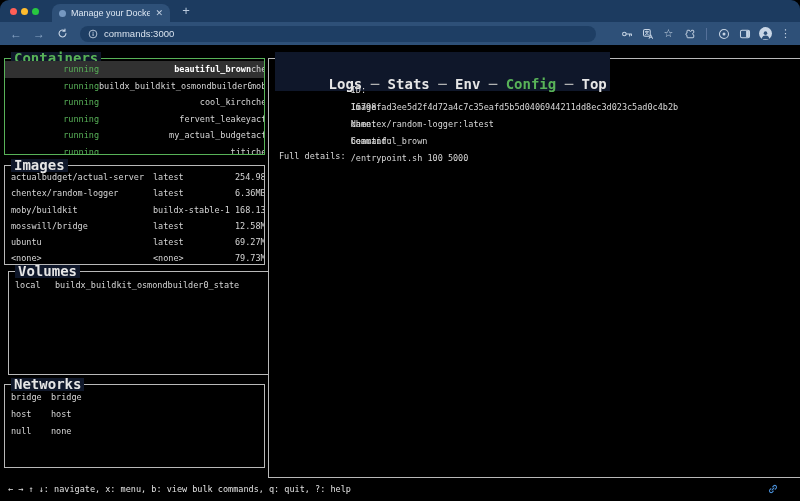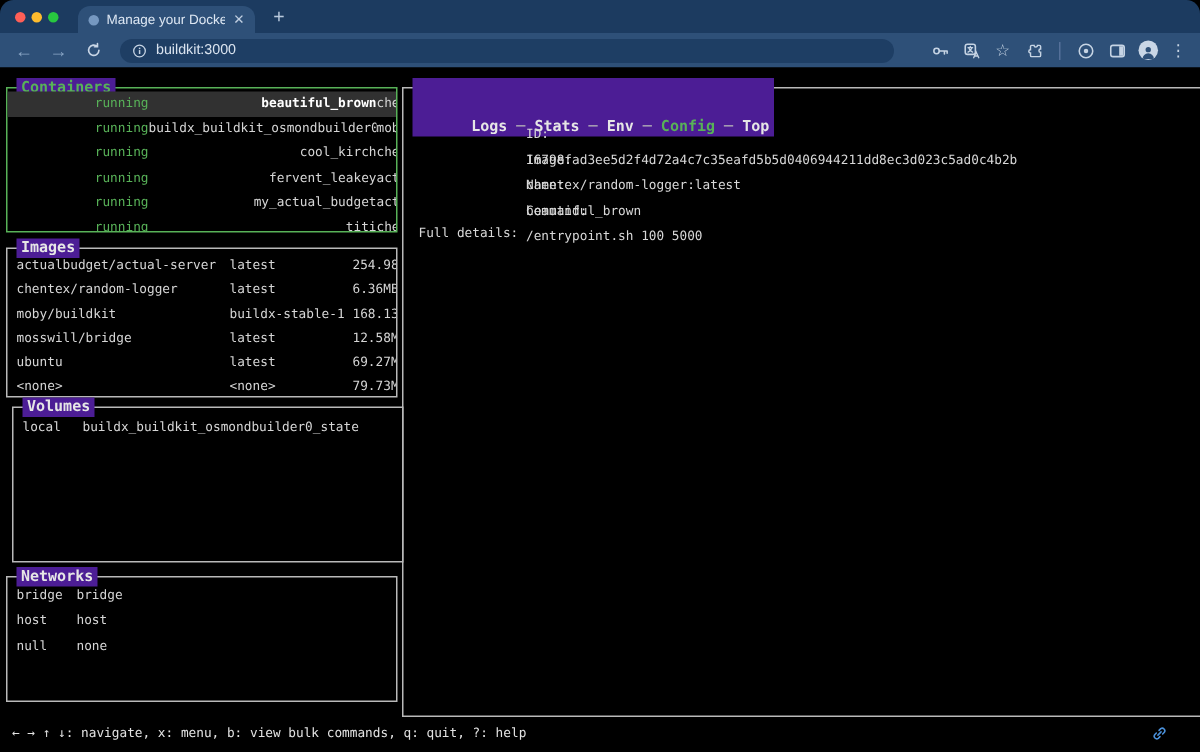--- a/index.html
+++ b/index.html
@@ -26,21 +26,21 @@
   .ticon { width:13px; height:13px; display:flex; align-items:center; justify-content:center; color:#c6d4e4; font-size:11px; }
   .divider { width:1px; height:12px; background:#557099; margin:0 2px; }
   .avatar { width:13px; height:13px; border-radius:50%; background:#c9d6e6; display:flex; align-items:flex-end; justify-content:center; overflow:hidden; }
   .kebab { font-size:11px; color:#c6d4e4; letter-spacing:0; }
 
   
   .content { position:absolute; top:45px; left:0; width:800px; height:456px; background:#000;
              font-family:"DejaVu Sans Mono", monospace; font-size:8.5px; color:#d6d6d6; }
   .panel { position:absolute; border:1px solid #b9b9b9; }
   .panel.focused { border-color:#58b258; }
-  .panel-title { position:absolute; top:-7px; left:6px; background:#4c1d95; padding:0 3px; font-weight:bold; font-size:10px; line-height:13px; color:#e6e6e6; white-space:pre; }
+  .panel-title { position:absolute; top:-7px; left:6px; background:#0f172a; padding:0 3px; font-weight:bold; font-size:14px; line-height:13px; color:#e6e6e6; white-space:pre; }
   .panel.focused > .panel-title { color:#58b258; }
   .panel-body { position:absolute; inset:0; overflow:hidden; }
 
   .row { display:flex; height:16.5px; line-height:16.5px; padding-left:6px; white-space:nowrap; overflow:hidden; }
   .row.selected { background:#313131; }
   .c-status { width:88px; color:#58b258; flex:0 0 auto; }
   .c-name   { width:152px; flex:0 0 auto; overflow:hidden; }
   .row.selected .c-name { color:#ffffff; font-weight:bold; }
   .c-image  { flex:1; overflow:hidden; }
   .i-name { width:142px; flex:0 0 auto; overflow:hidden; }
@@ -108,21 +108,21 @@
       <svg width="11" height="11" viewBox="0 0 16 16">
           <path d="M13 8a5 5 0 1 1-1.5-3.6M11.6 1.6v3h-3" fill="none" stroke="#c9d6e6" stroke-width="1.6" stroke-linecap="round"></path>
         </svg>
     </div>
     <div class="address">
       <svg width="10" height="10" viewBox="0 0 16 16">
           <circle cx="8" cy="8" r="6.2" fill="none" stroke="#c6d4e4" stroke-width="1.4"></circle>
           <rect x="7.3" y="7" width="1.6" height="4.2" fill="#c6d4e4"></rect>
           <rect x="7.3" y="4.4" width="1.6" height="1.6" fill="#c6d4e4"></rect>
         </svg>
-      <span class="url">buildkit:3000</span>
+      <span class="url">commands:3000</span>
     </div>
     <div class="tool-icons">
       <div class="ticon">
         <svg width="12" height="12" viewBox="0 0 16 16">
             <circle cx="4.5" cy="8" r="2.4" fill="none" stroke="#c6d4e4" stroke-width="1.4"></circle>
             <path d="M6.9 8h7M11.5 8v2.6M13.9 8v2" fill="none" stroke="#c6d4e4" stroke-width="1.4" stroke-linecap="round"></path>
           </svg>
       </div>
       <div class="ticon">
         <svg width="12" height="12" viewBox="0 0 16 16">

